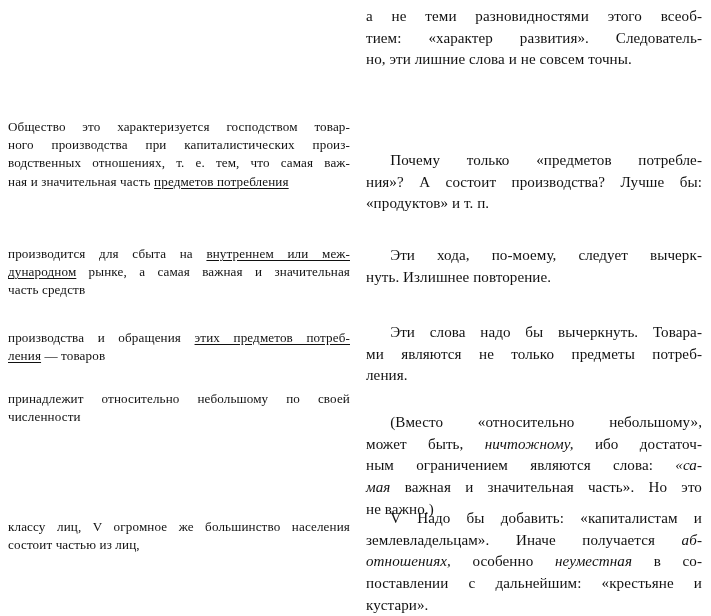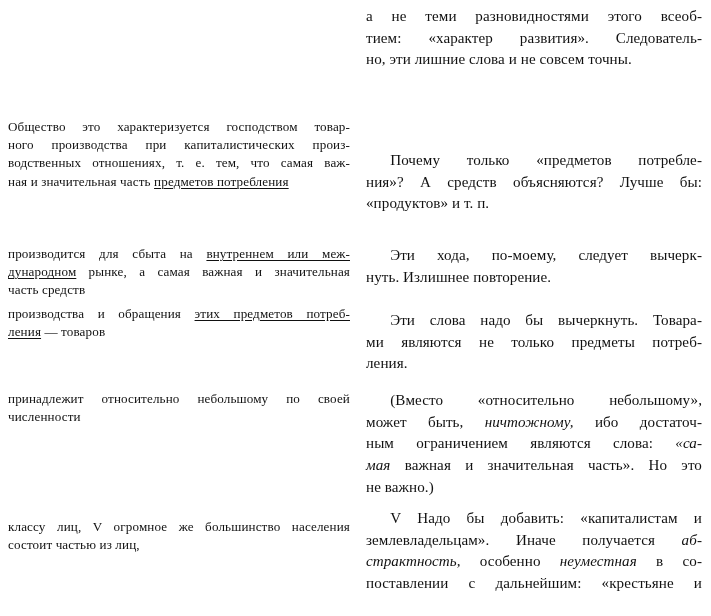--- a/index.html
+++ b/index.html
@@ -121,21 +121,21 @@
       <span class="ln j">водственных отношениях, т. е. тем, что самая важ-</span>
       <span class="ln natural"><span>ная и значительная часть </span><span class="u">предметов потребления</span></span>
     </div>
 
     <div class="block left-para" style="top:245px">
       <span class="ln j"><span>производится для сбыта на </span><span class="u">внутреннем или меж-</span></span>
       <span class="ln j"><span class="u">дународном</span><span> рынке, а самая важная и значительная</span></span>
       <span class="ln natural">часть средств</span>
     </div>
 
-    <div class="block left-para" style="top:305px">
+    <div class="block left-para" style="top:329px">
       <span class="ln j"><span>производства и обращения </span><span class="u">этих предметов потреб-</span></span>
       <span class="ln natural"><span class="u">ления</span><span> — товаров</span></span>
     </div>
 
     <div class="block left-para" style="top:390px">
       <span class="ln j">принадлежит относительно небольшому по своей</span>
       <span class="ln natural">численности</span>
     </div>
 
     <div class="block left-para" style="top:518px">
@@ -148,45 +148,46 @@
   <div class="col-right">
 
     <div class="block right-para" style="top:6px">
       <span class="ln j">а не теми разновидностями этого всеоб-</span>
       <span class="ln j">тием: «характер развития». Следователь-</span>
       <span class="ln natural">но, эти лишние слова и не совсем точны.</span>
     </div>
 
     <div class="block right-para" style="top:150px">
       <span class="ln j"><span class="indent"></span><span>Почему только «предметов потребле-</span></span>
-      <span class="ln j">ния»? А средств объясняются? Лучше бы:</span>
+      <span class="ln j">ния»? А состоит производства? Лучше бы:</span>
       <span class="ln natural">«продуктов» и т. п.</span>
     </div>
 
     <div class="block right-para" style="top:245px">
       <span class="ln j"><span class="indent"></span><span>Эти хода, по-моему, следует вычерк-</span></span>
       <span class="ln natural">нуть. Излишнее повторение.</span>
     </div>
 
-    <div class="block right-para" style="top:310px">
+    <div class="block right-para" style="top:322px">
       <span class="ln j"><span class="indent"></span><span>Эти слова надо бы вычеркнуть. Товара-</span></span>
       <span class="ln j">ми являются не только предметы потреб-</span>
       <span class="ln natural">ления.</span>
     </div>
 
-    <div class="block right-para" style="top:390px">
+    <div class="block right-para" style="top:412px">
       <span class="ln j"><span class="indent"></span><span>(Вместо «относительно небольшому»,</span></span>
       <span class="ln j"><span>может быть, </span><span class="it">ничтожному,</span><span> ибо достаточ-</span></span>
       <span class="ln j"><span>ным ограничением являются слова: </span><span class="it">«са-</span></span>
       <span class="ln j"><span class="it">мая</span><span> важная и значительная часть». Но это</span></span>
       <span class="ln natural">не важно.)</span>
     </div>
 
     <div class="block right-para" style="top:508px">
       <span class="ln j"><span class="indent"></span><span class="mark-v">V</span><span> Надо бы добавить: «капиталистам и</span></span>
       <span class="ln j"><span>землевладельцам». Иначе получается </span><span class="it">аб-</span></span>
-      <span class="ln j"><span class="it">страктность,</span><span> особенно </span><span class="it">неуместная</span><span> в со-</span></span>
+      <span class="ln j"><span class="it">отношениях,</span><span> особенно </span><span class="it">неуместная</span><span> в со-</span></span>
       <span class="ln j">поставлении с дальнейшим: «крестьяне и</span>
+      <span class="ln natural">кустари».</span>
     </div>
 
   </div>
 
 </div>
 
 </body></html>

